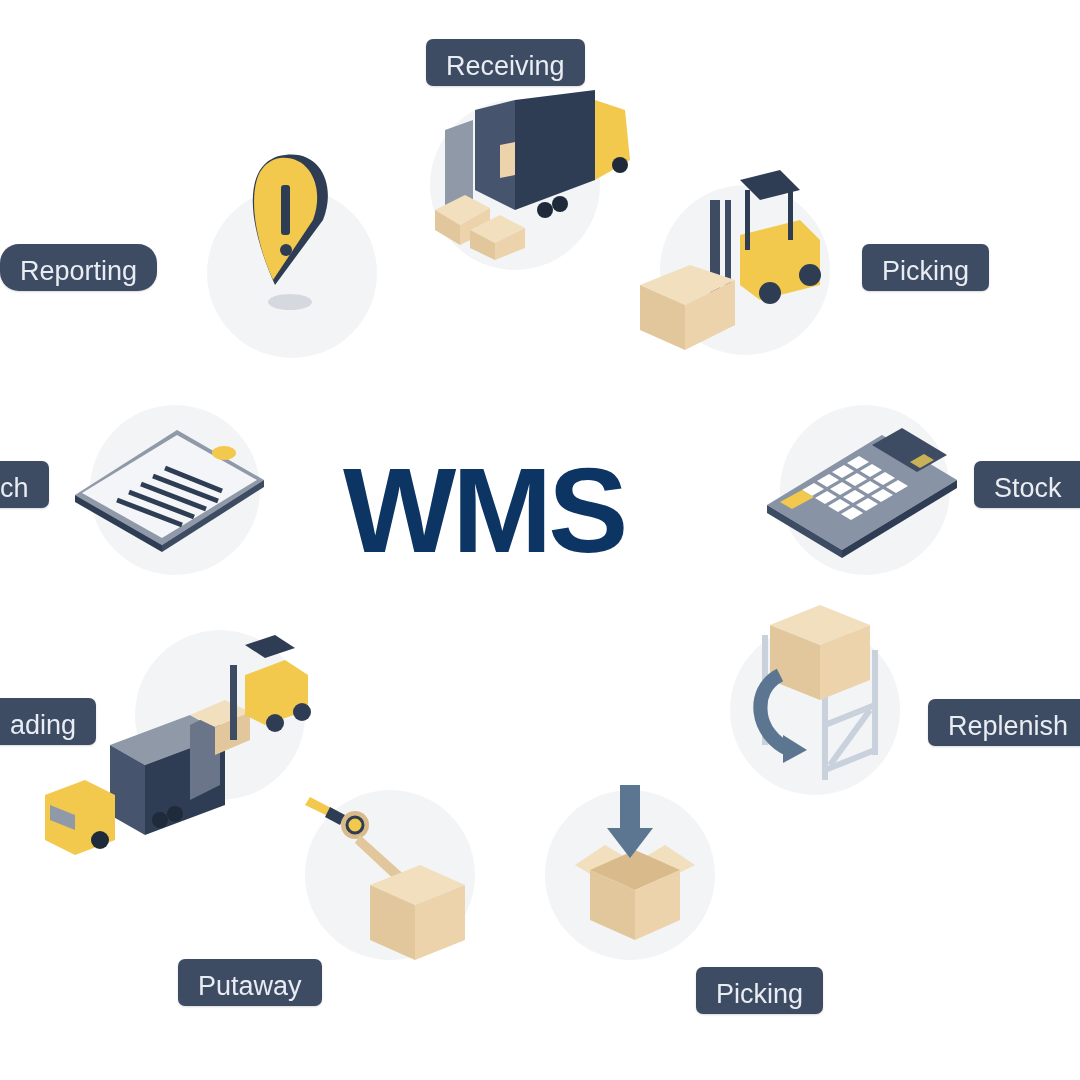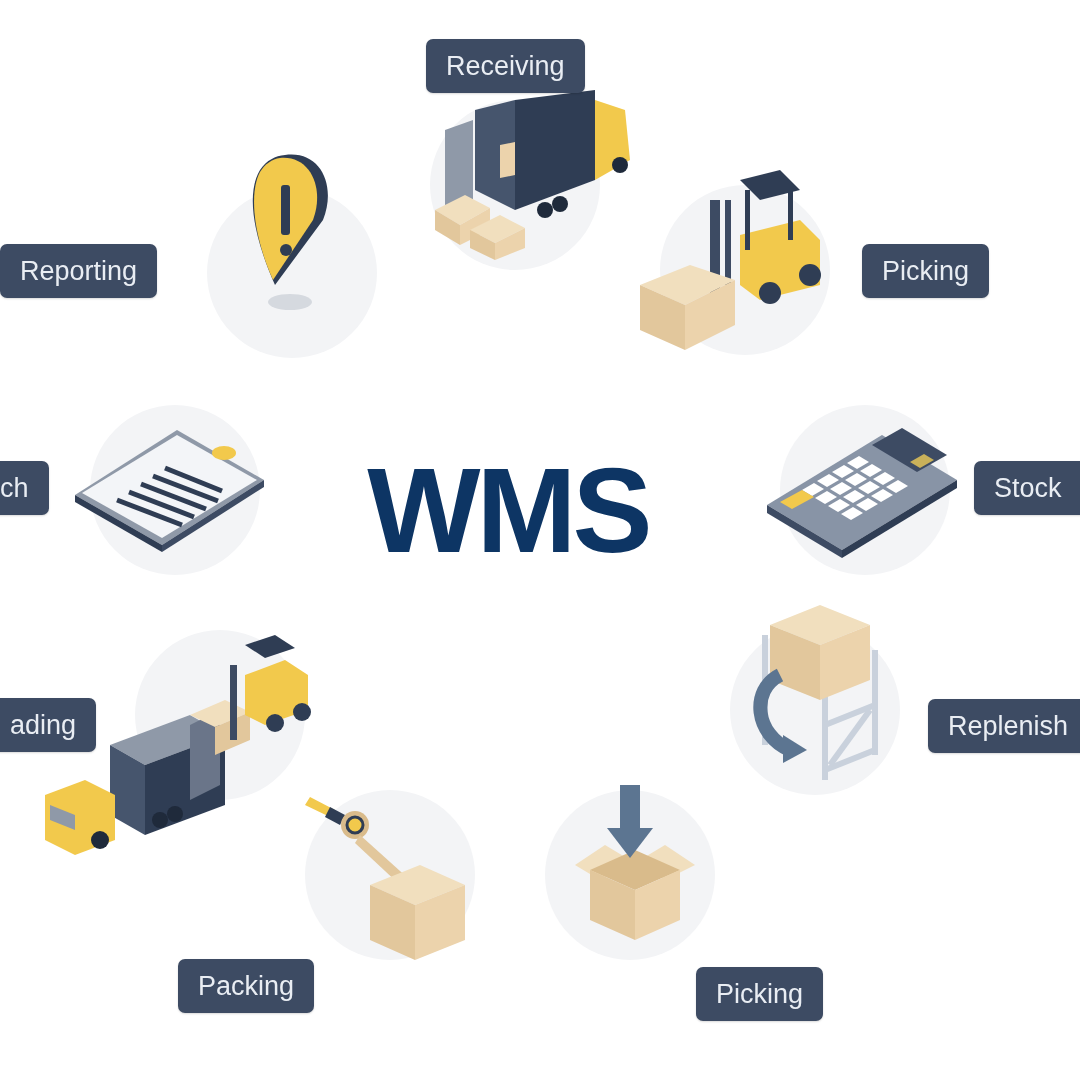--- a/index.html
+++ b/index.html
@@ -1,23 +1,23 @@
 <!DOCTYPE html>
 <html><head>
 <meta charset="utf-8">
 <style>
   html, body { margin:0; padding:0; }
   body { width:1080px; height:1080px; background:#ffffff; position:relative; overflow:hidden;
          font-family:"Liberation Sans", "DejaVu Sans", sans-serif; }
-  .label { position:absolute; height:54px; background:#3d4b63; border-radius:7px;
+  .label { position:absolute; height:47px; background:#3d4b63; border-radius:7px;
            color:#e9edf3; font-size:27px; line-height:54px; padding:0 20px; white-space:nowrap;
            box-sizing:border-box; box-shadow:0 1px 2px rgba(0,0,0,0.15); }
   .circle { position:absolute; border-radius:50%; background:#f3f4f6; }
   .icon { position:absolute; }
-  .title { position:absolute; left:343px; top:440px; width:330px; text-align:center;
+  .title { position:absolute; left:343px; top:440px; width:330px; 
            font-size:120px; font-weight:900; letter-spacing:-4px; color:#0d3564;
            font-family:"Liberation Sans", "DejaVu Sans", sans-serif; line-height:140px; }
 </style>
 </head>
 <body>
 
 <div class="title">WMS</div>
 
 <div class="circle" style="left:430px;top:100px;width:170px;height:170px;"></div>
 <svg class="icon" style="left:425px;top:90px;" width="215" height="170" viewBox="0 0 215 170">
@@ -117,21 +117,21 @@
 <svg class="icon" style="left:300px;top:785px;" width="180" height="180" viewBox="0 0 180 180">
   <polygon points="10,12 35,25 30,32 5,20" fill="#f2c94c"></polygon>
   <polygon points="30,22 45,30 40,40 25,32" fill="#2f3d54"></polygon>
   <circle cx="55" cy="40" r="14" fill="#d9bb8b"></circle>
   <circle cx="55" cy="40" r="8" fill="#f2c94c" stroke="#2f3d54" stroke-width="3"></circle>
   <polygon points="60,50 110,95 100,100 55,58" fill="#e2c79c"></polygon>
   <polygon points="70,100 120,80 165,100 115,120" fill="#f1dfbe"></polygon>
   <polygon points="70,100 115,120 115,175 70,155" fill="#e2c79c"></polygon>
   <polygon points="115,120 165,100 165,155 115,175" fill="#ecd3ac"></polygon>
 </svg>
-<div class="label" style="left:178px;top:959px;">Packing</div>
+<div class="label" style="left:178px;top:959px;">Putaway</div>
 
 <div class="circle" style="left:135px;top:630px;width:170px;height:170px;"></div>
 <svg class="icon" style="left:40px;top:630px;" width="280" height="230" viewBox="0 0 280 230">
   <polygon points="70,115 150,85 185,105 105,135" fill="#8f99a8"></polygon>
   <polygon points="70,115 105,135 105,205 70,185" fill="#46556d"></polygon>
   <polygon points="105,135 185,105 185,175 105,205" fill="#2f3d54"></polygon>
   <polygon points="150,95 180,80 180,155 150,170" fill="#6a7589"></polygon>
   <polygon points="5,165 45,150 75,165 75,210 35,225 5,210" fill="#f2c94c"></polygon>
   <polygon points="10,175 35,185 35,200 10,190" fill="#8f99a8"></polygon>
   <circle cx="60" cy="210" r="9" fill="#1f2a3b"></circle>
@@ -165,13 +165,13 @@
 <div class="label" style="left:-40px;top:461px;padding-left:40px;">ch</div>
 
 <div class="circle" style="left:207px;top:188px;width:170px;height:170px;"></div>
 <svg class="icon" style="left:245px;top:150px;" width="100" height="170" viewBox="0 0 100 170">
   <ellipse cx="45" cy="152" rx="22" ry="8" fill="#d5d9df"></ellipse>
   <path d="M40,5 C75,0 92,35 78,70 L30,135 C10,90 0,45 15,20 C22,10 30,6 40,5 Z" fill="#2f3d54"></path>
   <path d="M35,8 C65,5 80,38 68,70 L28,130 C10,90 3,45 15,22 C20,14 27,9 35,8 Z" fill="#f2c94c"></path>
   <rect x="36" y="35" width="9" height="50" rx="3" fill="#2f3d54"></rect>
   <circle cx="41" cy="100" r="6" fill="#2f3d54"></circle>
 </svg>
-<div class="label" style="left:0px;top:244px;">Reporting</div>
+<div class="label" style="left:0px;top:244px;border-radius:19px;">Reporting</div>
 
 </body></html>

